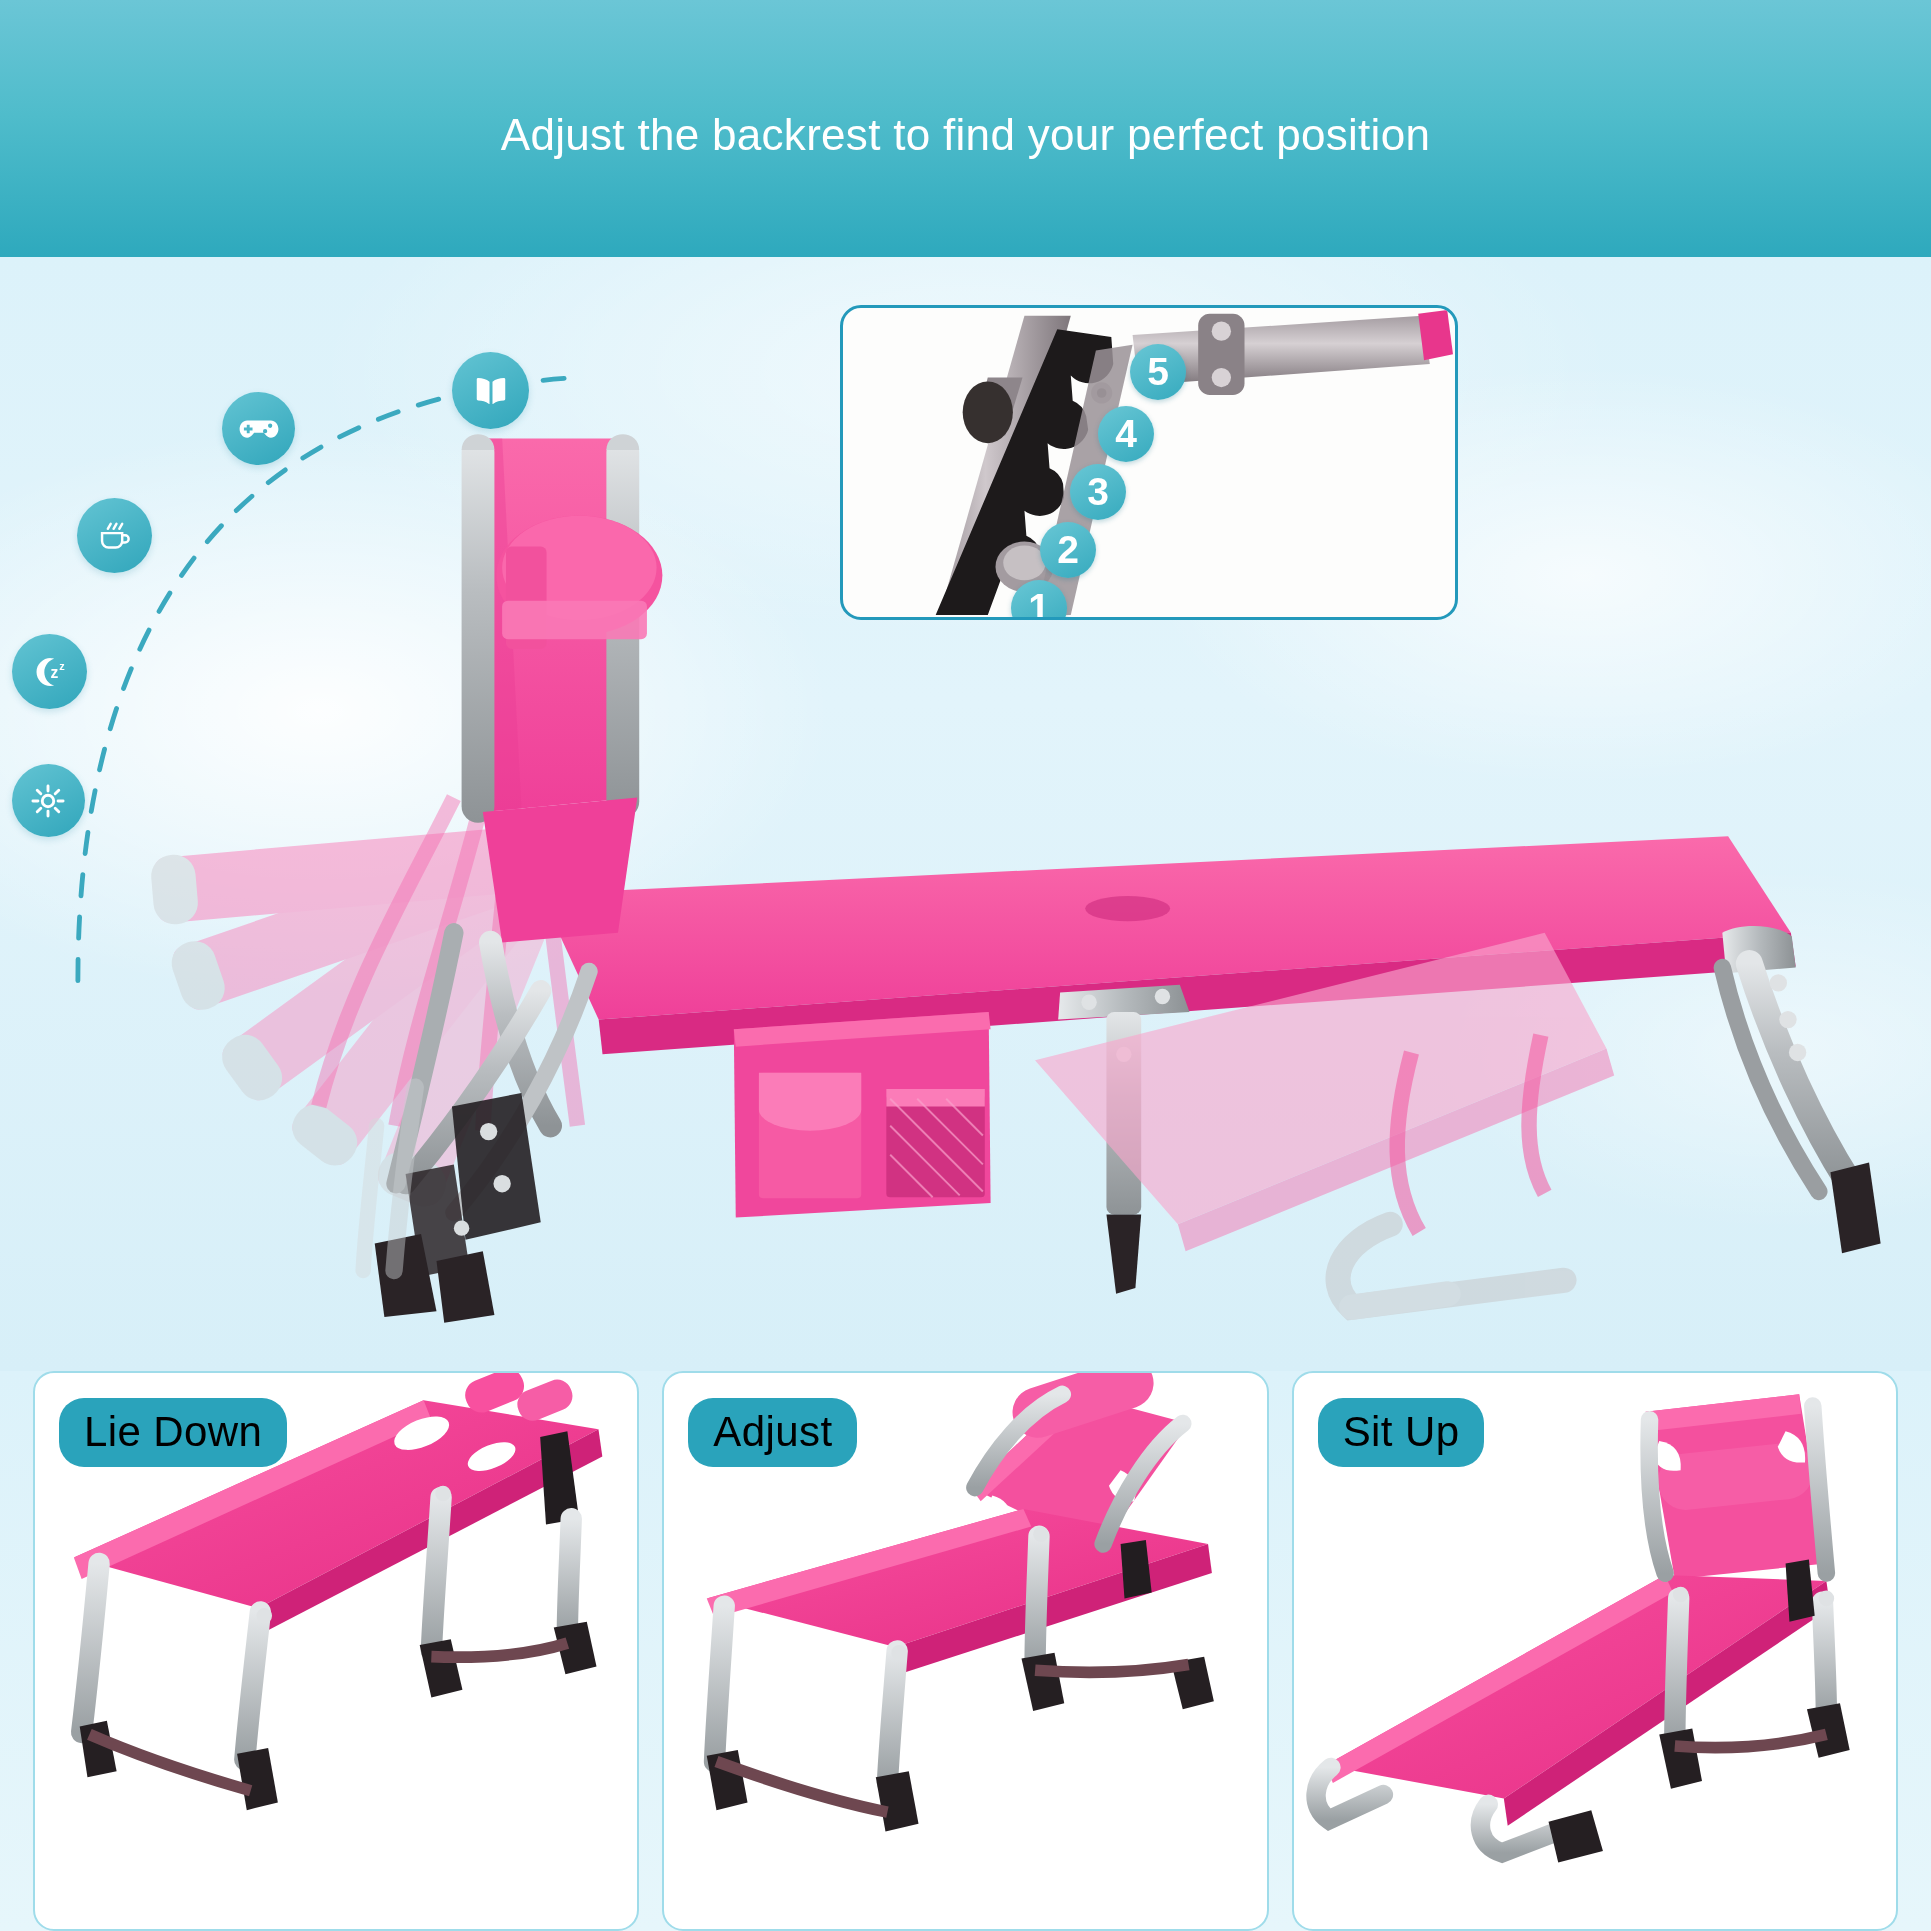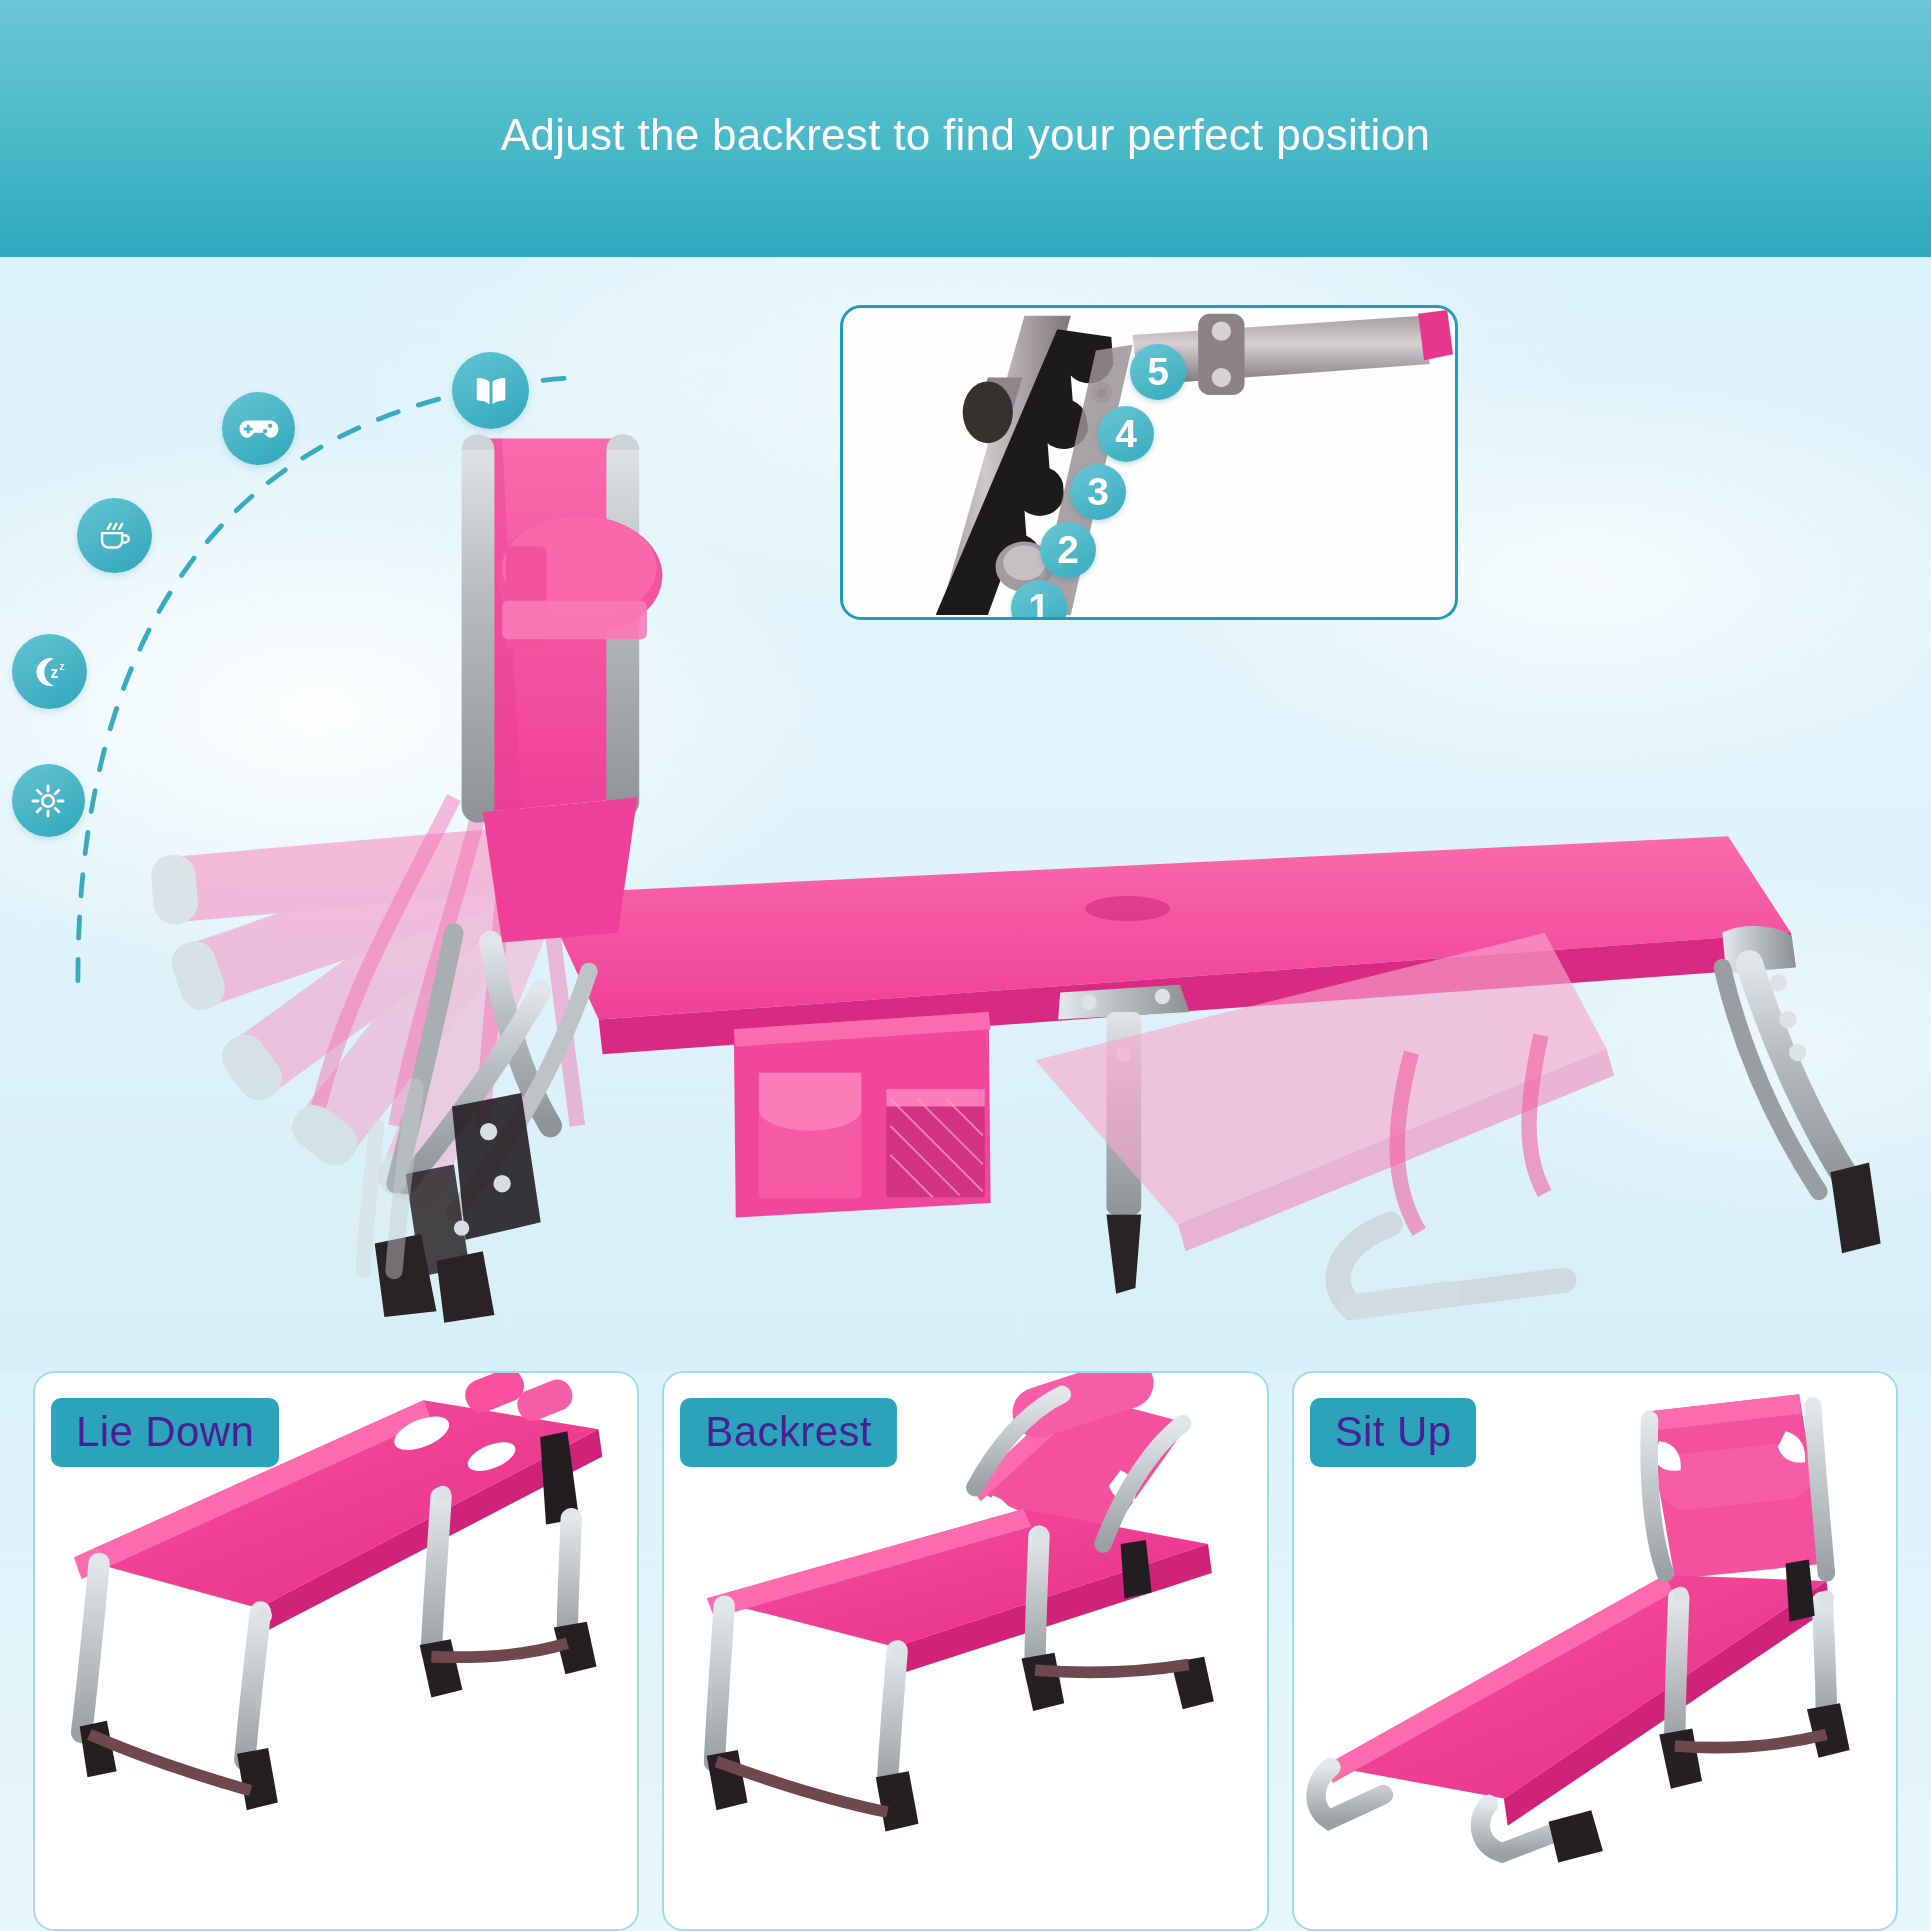--- a/index.html
+++ b/index.html
@@ -70,22 +70,22 @@
   .cards{
     position:absolute; left:0; top:1371px; width:1931px; height:560px;
     display:flex; gap:23px; padding:0 33px;
     background:linear-gradient(180deg,#dcf2fa 0%,#e6f6fb 100%);
   }
   .card{
     position:relative; flex:1; background:#ffffff;
     border:2.9px solid #9fdcea; border-radius:21px; overflow:hidden;
   }
   .card-label{
-    position:absolute; left:16px; top:25px; z-index:5;
-    background:#2aa3bb; color:#4c1d95; border-radius:10px;
+    position:absolute; left:24px; top:25px; z-index:5;
+    background:#2aa3bb; color:#000000; border-radius:25px;
     padding:9.7px 25px 11.6px; font-size:42px; letter-spacing:0.4px;
     white-space:nowrap;
   }
   .card-art{ position:absolute; inset:0; }
 </style>
 </head>
 <body>
 
 <div class="header">
   <div class="header-sub">Adjust the backrest to find your perfect position</div>
@@ -374,21 +374,21 @@
       <path d="M552 150 C 550 202, 548 238, 548 268" stroke="url(#sv1)" stroke-width="22" fill="none" stroke-linecap="round"></path>
       <path d="M534 262 L568 256 L578 302 L546 310 Z" fill="#251f22"></path>
       <path d="M408 292 C 460 294, 510 290, 548 278" stroke="#6e4750" stroke-width="12" fill="none"></path>
 
       <circle cx="420" cy="124" r="8" fill="#dfe2e4"></circle>
       <circle cx="236" cy="250" r="8" fill="#dfe2e4"></circle>
     </svg>
   </div>
 
   <div class="card">
-    <div class="card-label">Backrest</div>
+    <div class="card-label">Adjust</div>
     <svg class="card-art" viewBox="0 0 620 545">
       <defs>
         <linearGradient id="pk2" x1="0" y1="0" x2="1" y2="1">
           <stop offset="0" stop-color="#f8509f"></stop>
             <stop offset="1" stop-color="#e62e86"></stop>
         </linearGradient>
         <linearGradient id="sv2" x1="0" y1="0" x2="0" y2="1">
           <stop offset="0" stop-color="#e4e7e9"></stop>
             <stop offset="1" stop-color="#9aa0a3"></stop>
         </linearGradient>

